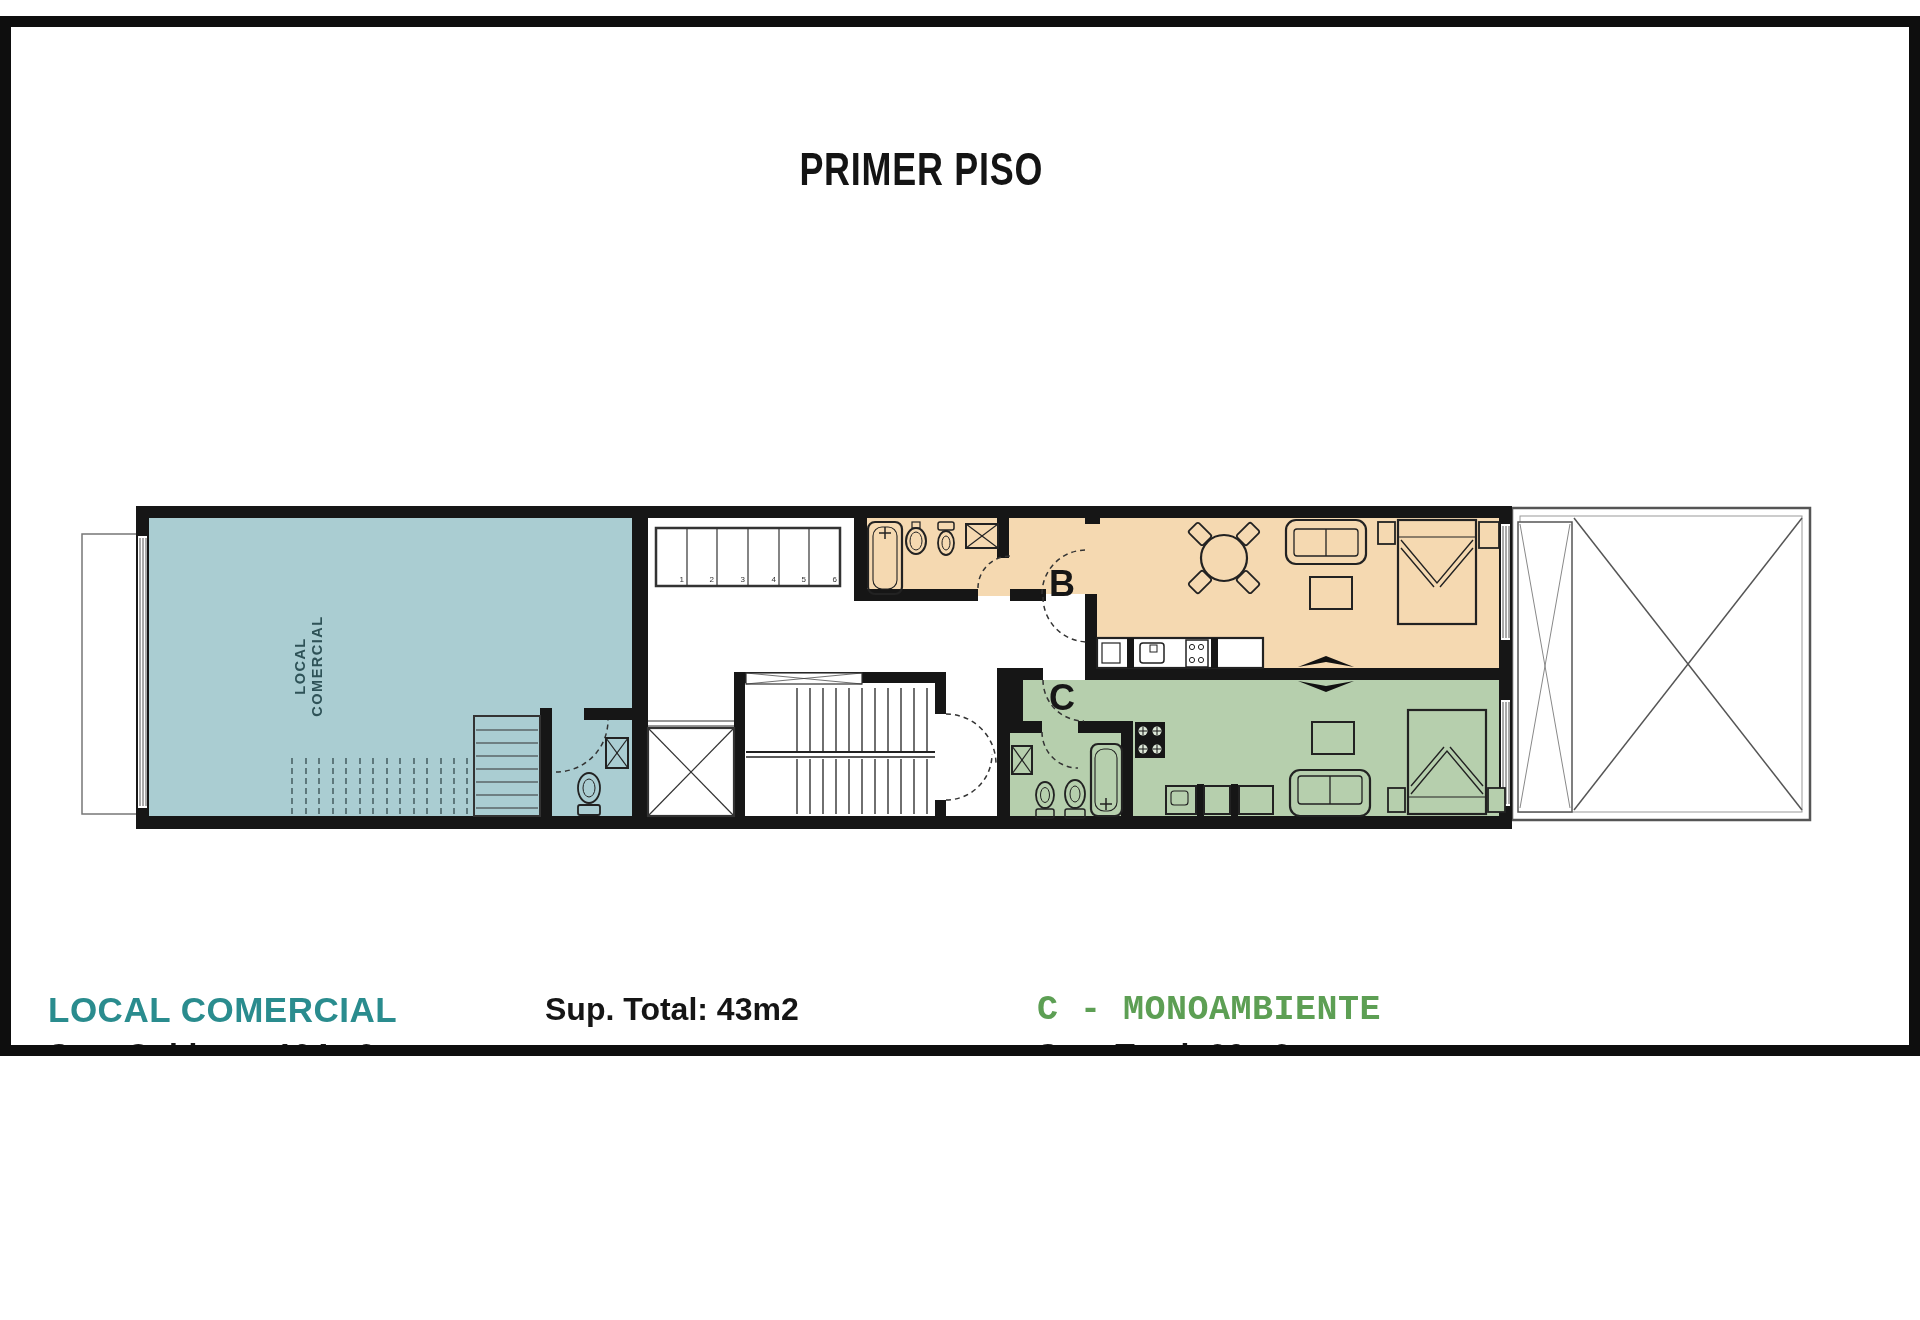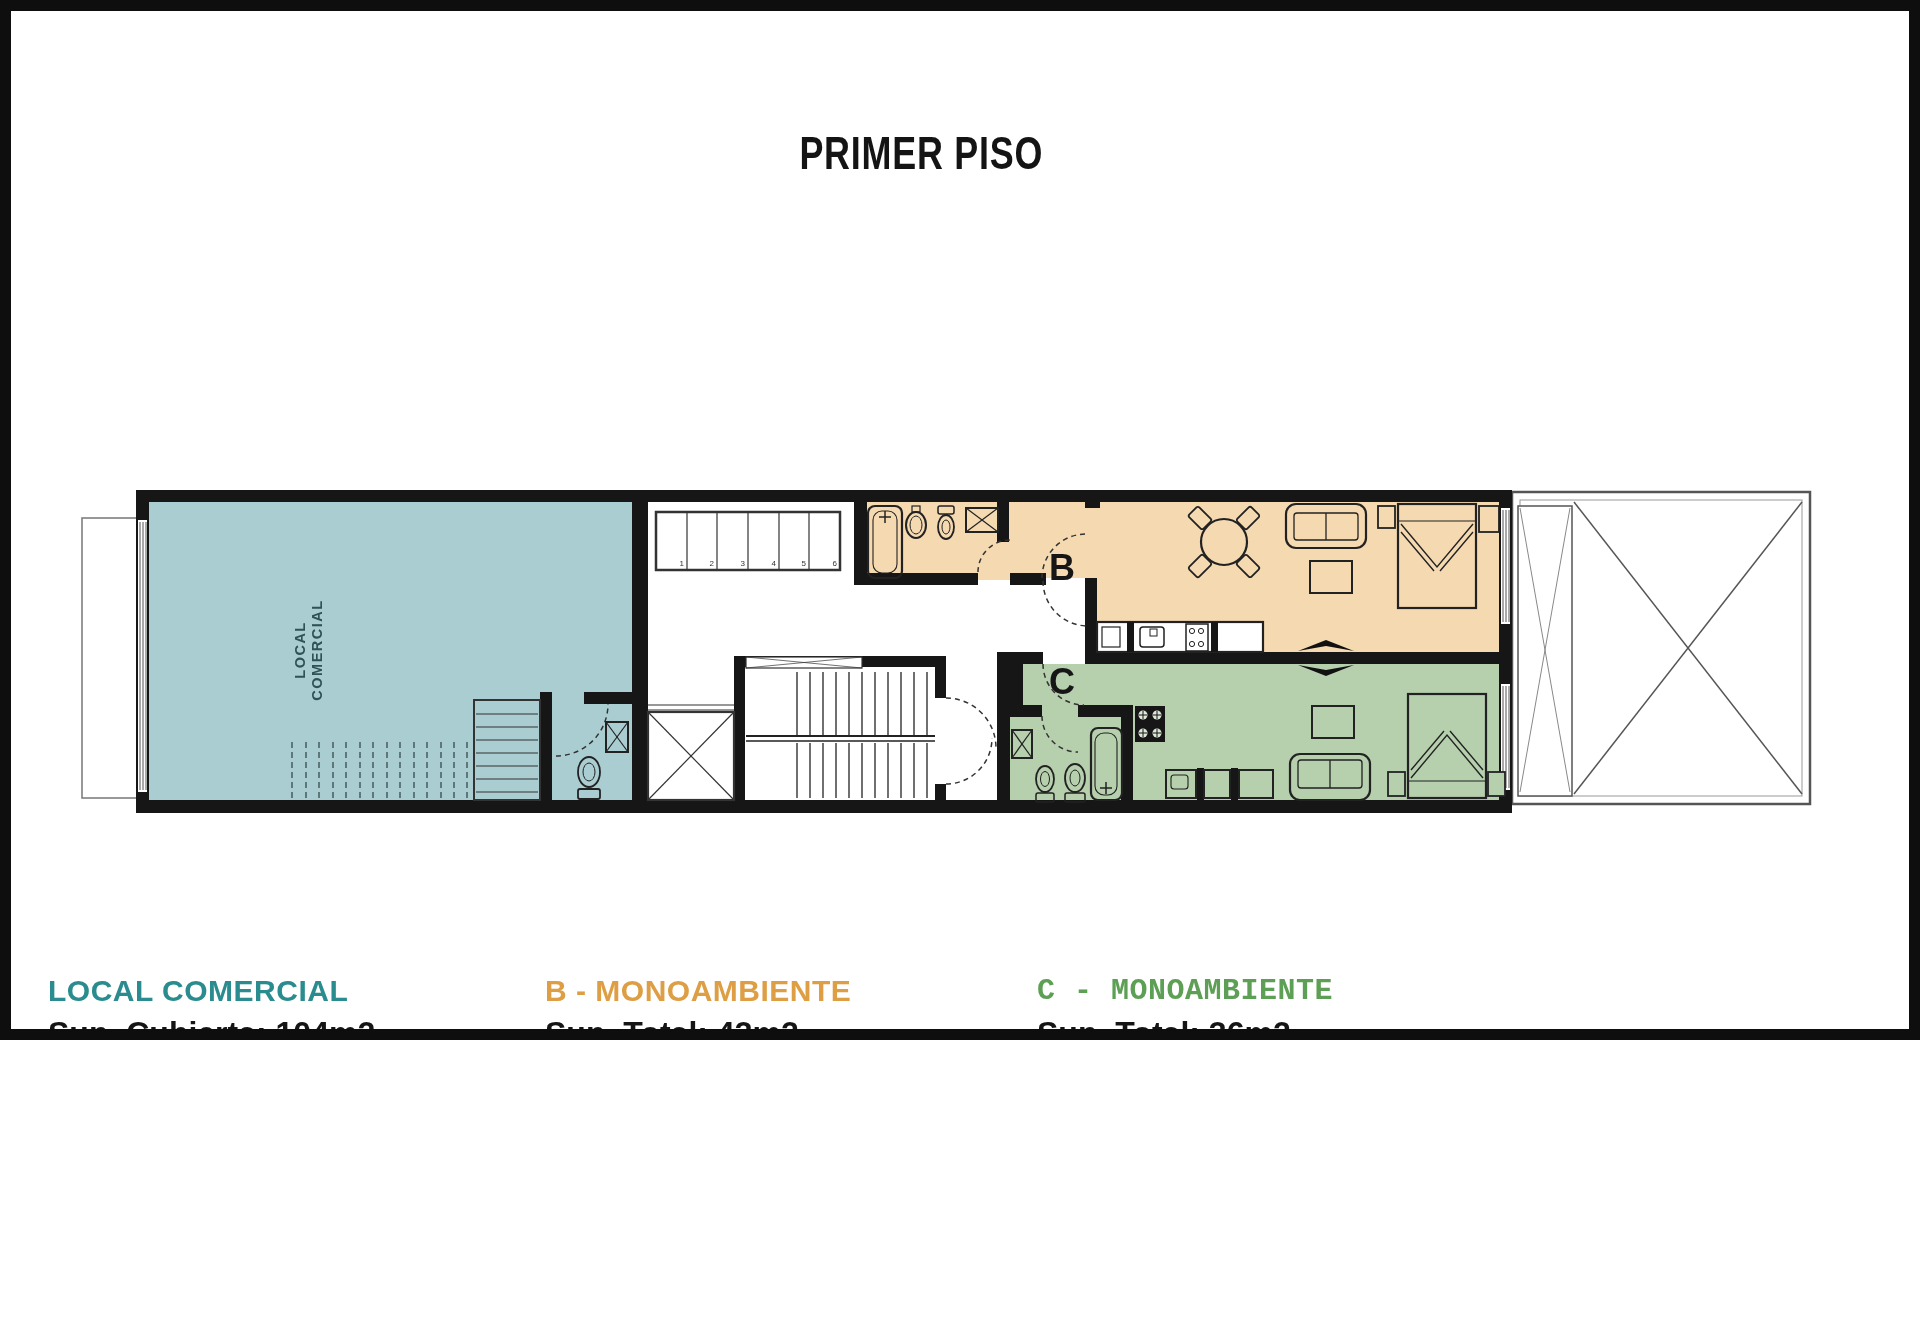--- a/index.html
+++ b/index.html
@@ -1,29 +1,29 @@
 <!DOCTYPE html>
 <html><head>
 <meta charset="utf-8">
 <style>
   html,body{margin:0;padding:0;background:#fff;}
   .canvas{position:relative;width:1920px;height:1040px;background:#fff;overflow:hidden;
-          font-family:"Liberation Sans",sans-serif;}
+          font-family:"Liberation Sans",sans-serif;margin-top:16px;}
   .frame{position:absolute;inset:0;border:11px solid #0e0e0e;pointer-events:none;}
   .title-wrap{position:absolute;top:126px;left:0;width:1842px;text-align:center;}
   .title-text{display:inline-block;transform:scaleX(.78);font-weight:700;font-size:46px;
               letter-spacing:1px;color:#141414;}
   svg.plan{position:absolute;left:0;top:0;width:1920px;height:1320px;}
   svg text{font-family:"Liberation Sans",sans-serif;}
   .legend{position:absolute;top:974px;left:0;width:100%;}
   .legend-col{position:absolute;top:0;}
   .legend-col.c1{left:48px;}
   .legend-col.c2{left:545px;}
   .legend-col.c3{left:1037px;}
-  .legend-title{font-weight:700;font-size:30px;letter-spacing:.5px;margin:0 0 6px 0;}
+  .legend-title{font-weight:700;font-size:35px;letter-spacing:.5px;margin:0 0 6px 0;}
   .c1 .legend-title{color:#2a8c8e;}
   .c2 .legend-title{color:#dd9e44;}
   .c3 .legend-title{color:#5d9f54;font-family:Liberation Mono, monospace;}
   .legend-line{font-weight:700;font-size:32px;color:#151515;line-height:38px;}
 </style>
 </head>
 <body>
 
 <div class="canvas">
 
@@ -374,21 +374,20 @@
       <path d="M1298,665 L1326,676 L1354,665 L1326,670 Z" fill="#111"></path>
     </g>
   </svg>
 
   <div class="legend">
     <div class="legend-col c1">
       <div class="legend-title">LOCAL COMERCIAL</div>
       <div class="legend-line">Sup. Cubierta: 104m2</div>
     </div>
     <div class="legend-col c2">
-      <div class="legend-title">B - MONOAMBIENTE</div>
       <div class="legend-line">Sup. Total: 43m2</div>
     </div>
     <div class="legend-col c3">
       <div class="legend-title">C - MONOAMBIENTE</div>
       <div class="legend-line">Sup. Total: 36m2</div>
     </div>
   </div>
 
   <div class="frame"></div>
 </div>

